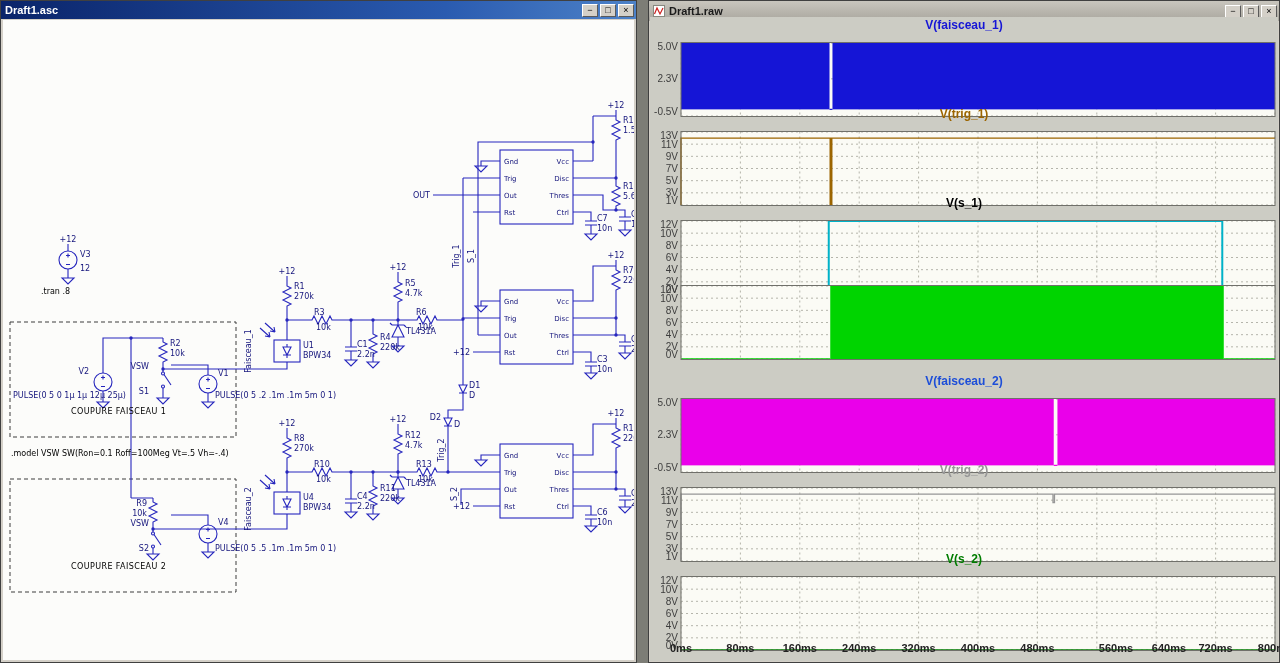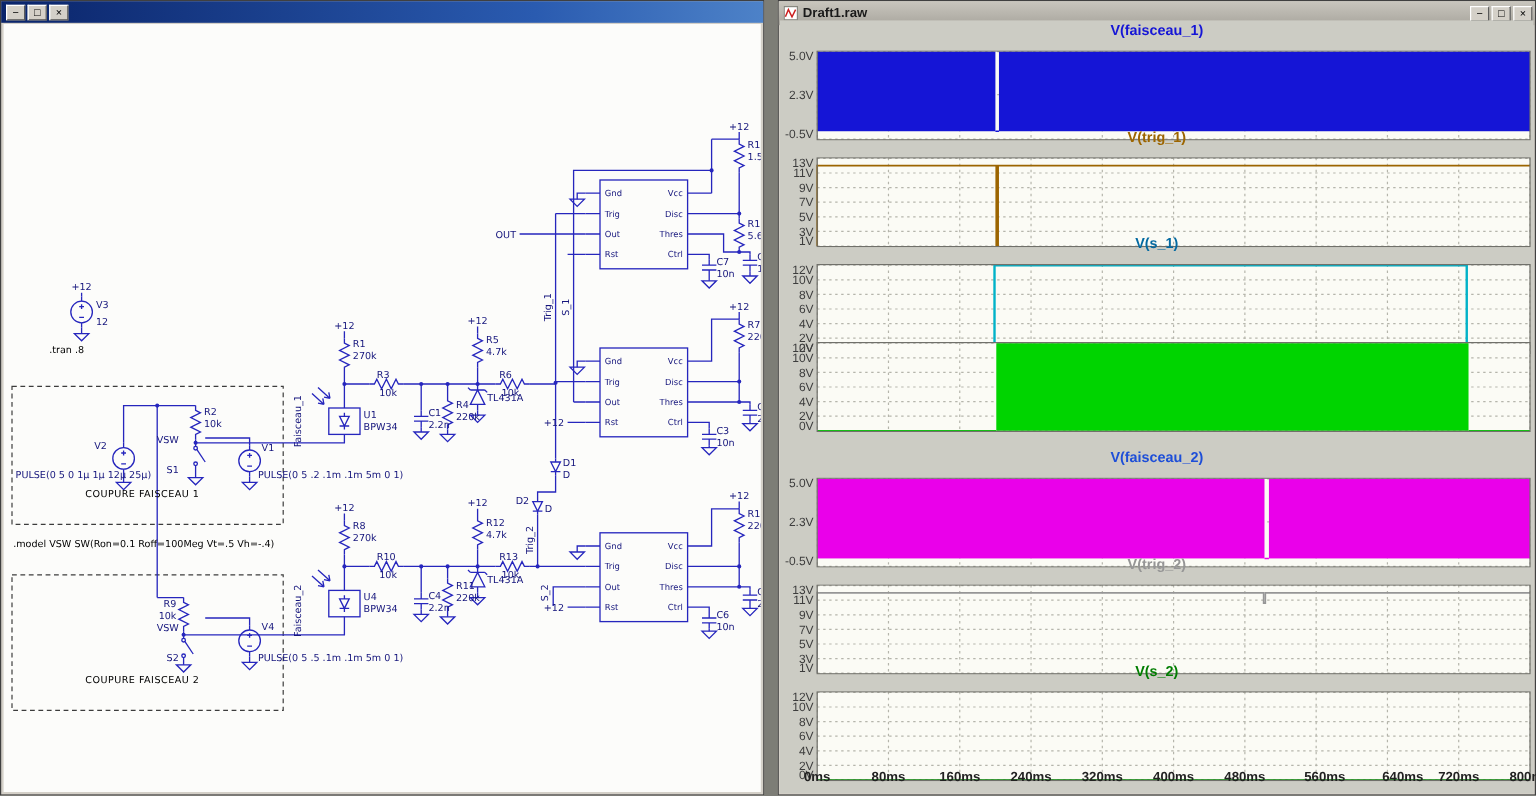--- a/index.html
+++ b/index.html
@@ -37,20 +37,21 @@
   .ptitle { height:24px; line-height:14px; text-align:center; font-size:12px; font-weight:bold; }
   .wpanel svg { display:block; margin-left:1px; }
   #xaxis { position:relative; height:18px; }
   #xaxis span { position:absolute; top:1px; transform:translateX(-50%); font-size:11px; font-weight:bold; color:#222; }
 </style>
 </head>
 <body>
 
 <div class="window" id="win-left">
   <div class="titlebar active">
+    <span class="title-text">Draft1.asc</span>
     <span class="winbtns">
       <span class="winbtn">−</span>
       <span class="winbtn">□</span>
       <span class="winbtn">×</span>
     </span>
   </div>
   <div id="schem-canvas">
   <svg id="schematic" width="633" height="642" viewBox="0 0 633 642">
     <defs>
       <g id="resv" class="sym">
@@ -379,21 +380,21 @@
             <line x1="30" y1="61.833333333333336" x2="624" y2="61.833333333333336" stroke="#b5b5ab" stroke-dasharray="2 3" stroke-width="1"></line>
             <text x="27" y="65.33333333333334" text-anchor="end" fill="#3d3d3d" font-size="10px">3V</text>
             <line x1="30" y1="74" x2="624" y2="74" stroke="#b5b5ab" stroke-dasharray="2 3" stroke-width="1"></line>
             <text x="27" y="73" text-anchor="end" fill="#3d3d3d" font-size="10px">1V</text>
             <polyline points="30,74 30,7.083333333333333 624,7.083333333333333" fill="none" stroke="#9c6500" stroke-width="1.4"></polyline>
             <rect x="178.5" y="7.083333333333333" width="2.969999999999999" height="66.91666666666667" fill="#9c6500"></rect>
             <rect x="30" y="0.5" width="594" height="74" fill="none" stroke="#70706a"></rect>
           </svg>
         </div>
         <div class="wpanel">
-          <div class="ptitle" style="color: #0369a1;">V(s_1)</div>
+          <div class="ptitle" style="color: #000000;">V(s_1)</div>
           <svg width="628" height="75">
             <rect x="30" y="0.5" width="594" height="74" fill="#fbfbf5" stroke="none"></rect>
             <line x1="30" y1="0.5" x2="30" y2="74.5" stroke="#b5b5ab" stroke-dasharray="2 3" stroke-width="1"></line>
             <line x1="89.4" y1="0.5" x2="89.4" y2="74.5" stroke="#b5b5ab" stroke-dasharray="2 3" stroke-width="1"></line>
             <line x1="148.8" y1="0.5" x2="148.8" y2="74.5" stroke="#b5b5ab" stroke-dasharray="2 3" stroke-width="1"></line>
             <line x1="208.2" y1="0.5" x2="208.2" y2="74.5" stroke="#b5b5ab" stroke-dasharray="2 3" stroke-width="1"></line>
             <line x1="267.6" y1="0.5" x2="267.6" y2="74.5" stroke="#b5b5ab" stroke-dasharray="2 3" stroke-width="1"></line>
             <line x1="327" y1="0.5" x2="327" y2="74.5" stroke="#b5b5ab" stroke-dasharray="2 3" stroke-width="1"></line>
             <line x1="386.4" y1="0.5" x2="386.4" y2="74.5" stroke="#b5b5ab" stroke-dasharray="2 3" stroke-width="1"></line>
             <line x1="445.79999999999995" y1="0.5" x2="445.79999999999995" y2="74.5" stroke="#b5b5ab" stroke-dasharray="2 3" stroke-width="1"></line>
@@ -547,19 +548,19 @@
         </div>
       </div>
     <div id="xaxis">
         <span style="left: 31px;">0ms</span>
         <span style="left: 90.4px;">80ms</span>
         <span style="left: 149.8px;">160ms</span>
         <span style="left: 209.2px;">240ms</span>
         <span style="left: 268.6px;">320ms</span>
         <span style="left: 328px;">400ms</span>
         <span style="left: 387.4px;">480ms</span>
-        <span style="left: 454px;">560ms</span>
+        <span style="left: 466px;">560ms</span>
         <span style="left: 498px; padding-left: 42px;">640ms</span>
         <span style="left: 565.6px;">720ms</span>
         <span style="left: 625px;">800ms</span>
       </div>
   </div>
 </div>
 
 </body></html>

